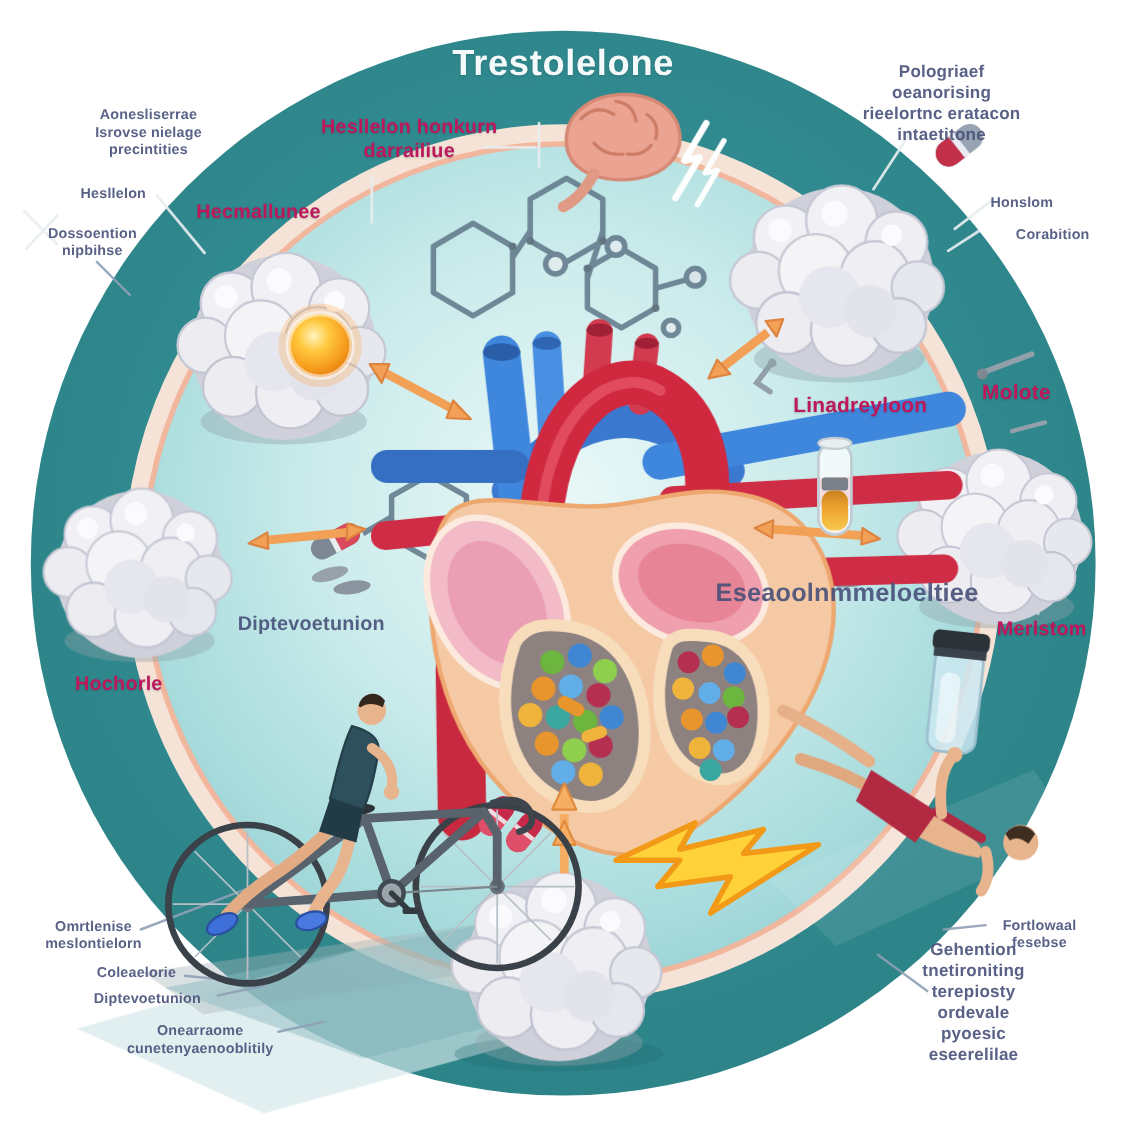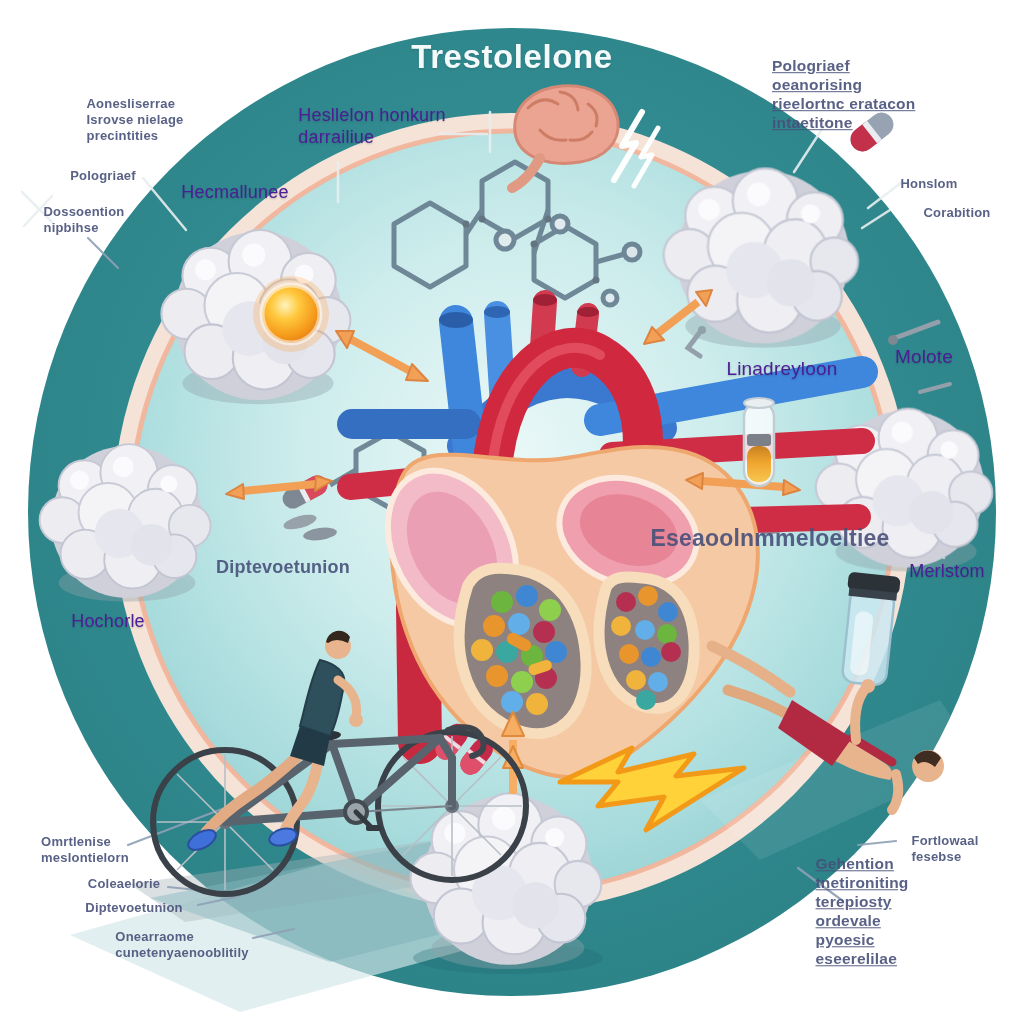--- a/index.html
+++ b/index.html
@@ -1,23 +1,23 @@
 <!DOCTYPE html>
 <html><head>
 <meta charset="utf-8">
 <style>
   html,body{margin:0;padding:0;background:#ffffff;}
   #canvas{position:relative;width:1024px;height:1024px;overflow:hidden;background:#ffffff;
           font-family:"Liberation Sans",sans-serif;}
   #art{position:absolute;left:0;top:0;}
-  .lbl{position:absolute;transform:translate(-50%,-50%);text-align:left;white-space:pre-line;
+  .lbl{position:absolute;transform:translate(-50%,-50%);text-align:center;white-space:pre-line;
        font-family:"Liberation Sans",sans-serif;line-height:1.22;letter-spacing:.2px;pointer-events:none;}
   .dark{color:#475079;font-size:13px;font-weight:bold;opacity:.9;}
-  .dark.sm{font-size:15.5px;text-decoration:underline;}
-  .white{color:#4c1d95;font-size:19px;font-weight:normal;text-shadow:0 1px 2px rgba(20,60,65,.28);}
+  .dark.sm{font-size:15.5px;}
+  .white{color:#be185d;font-size:19px;font-weight:bold;text-shadow:0 1px 2px rgba(20,60,65,.28);}
   .white.sm{font-size:18px;}
   .big{font-size:33px;font-weight:bold;color:#f4f9f9;letter-spacing:.6px;text-shadow:0 1px 2px rgba(20,60,65,.25);}
 </style>
 </head>
 <body>
 
 <div id="canvas">
 
 <svg id="art" width="1024" height="1024" viewBox="0 0 1024 1024">
   <defs>
@@ -370,21 +370,21 @@
     <circle cx="928" cy="766" r="16" fill="#e8b48e"></circle>
     <path d="M 914,758 a 16 16 0 0 1 27,0 l -6,9 q -10,-8 -17,-3 z" fill="#3f2d22"></path>
   </g>
 </svg>
 
 <div class="lbl big" style="left:512px;top:57px">Trestolelone</div>
 
 <div class="lbl dark" style="left:135px;top:120px">Aonesliserrae
 Isrovse nielage
 precintities</div>
-<div class="lbl dark" style="left:103px;top:176px">Pologriaef</div>
+<div class="lbl dark" style="left:103px;top:176px">Hesllelon</div>
 <div class="lbl dark" style="left:84px;top:220px">Dossoention
 nipbihse</div>
 <div class="lbl white sm" style="left:235px;top:193px">Hecmallunee</div>
 <div class="lbl white sm" style="left:372px;top:127px">Hesllelon honkurn
 darrailiue</div>
 
 <div class="lbl dark sm" style="left:856px;top:95px">Pologriaef oeanorising
 rieelortnc eratacon
 intaetitone</div>
 <div class="lbl dark" style="left:929px;top:184px">Honslom</div>

